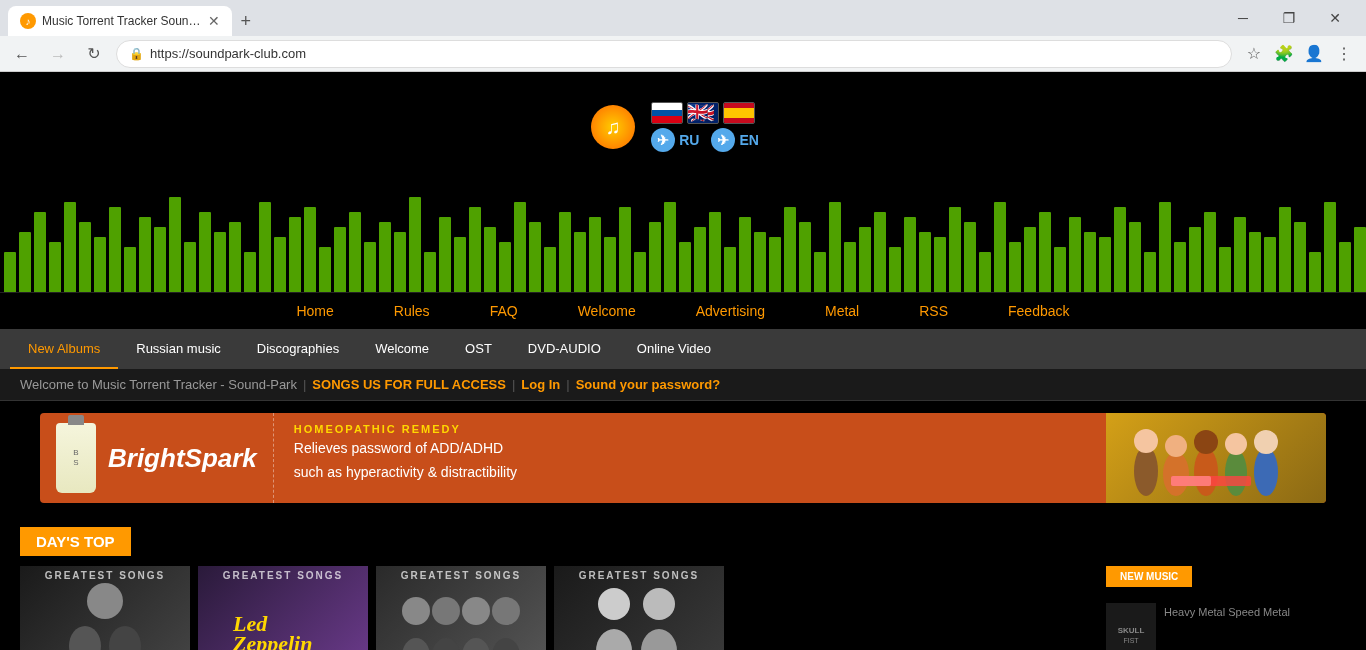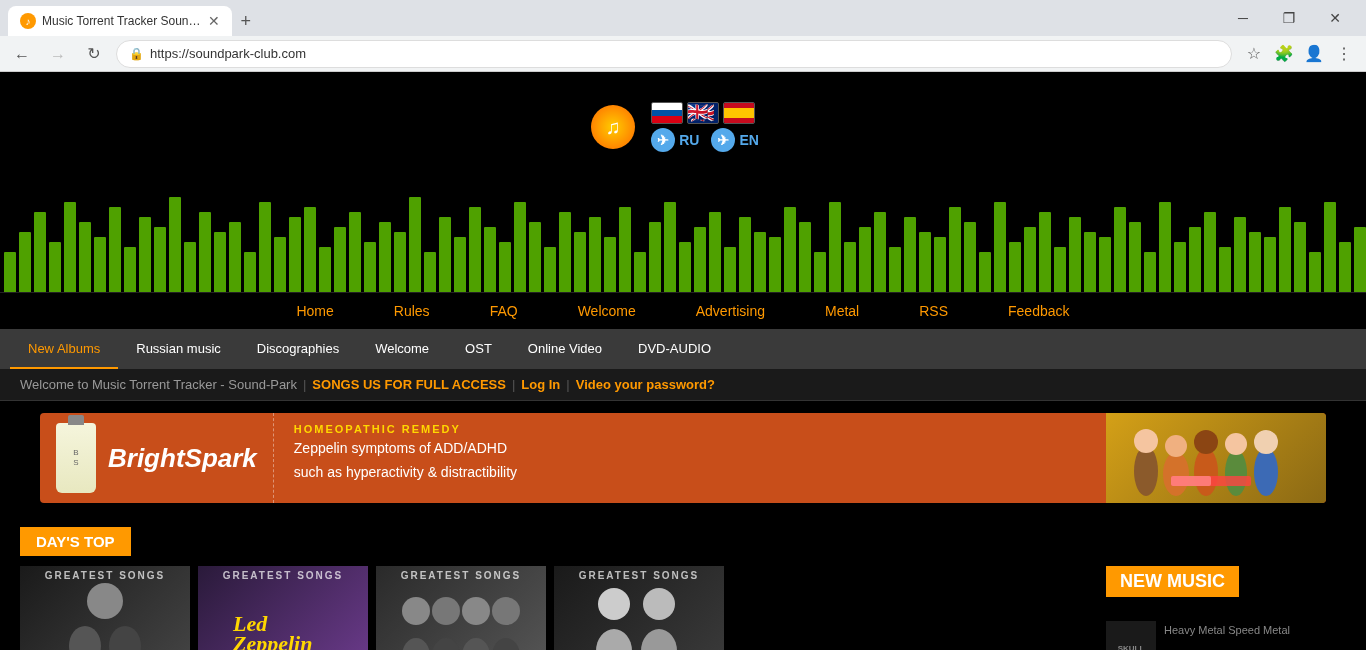--- a/index.html
+++ b/index.html
@@ -489,25 +489,25 @@
     }
 
     
     .new-music-sidebar {
       width: 240px;
       flex-shrink: 0;
     }
     .new-music-badge {
       background: #ff9900;
       color: #fff;
-      font-size: 18px;
+      font-size: 10px;
       font-weight: bold;
       padding: 5px 14px;
       display: inline-block;
-      margin-bottom: 24px;
+      margin-bottom: 16px;
     }
     .new-music-item {
       display: flex;
       gap: 8px;
       margin-bottom: 10px;
       cursor: pointer;
     }
     .nm-thumb {
       width: 50px;
       height: 50px;
@@ -733,45 +733,45 @@
   <a class="nav-item" href="#">RSS</a>
   <a class="nav-item" href="#">Feedback</a>
 </nav>
 
 <div class="cat-tabs">
   <a class="cat-tab active" href="#">New Albums</a>
   <a class="cat-tab" href="#">Russian music</a>
   <a class="cat-tab" href="#">Discographies</a>
   <a class="cat-tab" href="#">Welcome</a>
   <a class="cat-tab" href="#">OST</a>
+  <a class="cat-tab" href="#">DVD-AUDIO</a>
   <a class="cat-tab" href="#">Online Video</a>
-  <a class="cat-tab" href="#">DVD-AUDIO</a>
 </div>
 
 <div class="welcome-bar">
   <span>Welcome to Music Torrent Tracker - Sound-Park</span>
   <span class="sep">|</span>
   <a href="#">SONGS US FOR FULL ACCESS</a>
   <span class="sep">|</span>
   <a href="#">Log In</a>
   <span class="sep">|</span>
-  <a href="#">Video your password?</a>
+  <a href="#">Sound your password?</a>
 </div>
 
 <div class="section-content">
   <div class="ad-banner">
     <div class="ad-left">
       <div class="ad-bottle">
         <div style="font-size:8px;color:#666;text-align:center;line-height:1.2;">B<br>S</div>
       </div>
       <div class="ad-brand">BrightSpark</div>
     </div>
     <div class="ad-right">
       <div class="ad-remedy">HOMEOPATHIC REMEDY</div>
-      <div class="ad-desc">Zeppelin symptoms of ADD/ADHD</div>
+      <div class="ad-desc">Relieves password of ADD/ADHD</div>
       <div class="ad-desc">such as hyperactivity &amp; distractibility</div>
     </div>
 
     <div class="ad-image">
       <svg width="200" height="85" viewBox="0 0 200 85">
 
         <ellipse cx="30" cy="55" rx="12" ry="25" fill="#8b5a2b"></ellipse>
         <circle cx="30" cy="25" r="12" fill="#f5c5a0"></circle>
         <ellipse cx="60" cy="58" rx="13" ry="22" fill="#d4722a"></ellipse>
         <circle cx="60" cy="30" r="11" fill="#f0b080"></circle>

